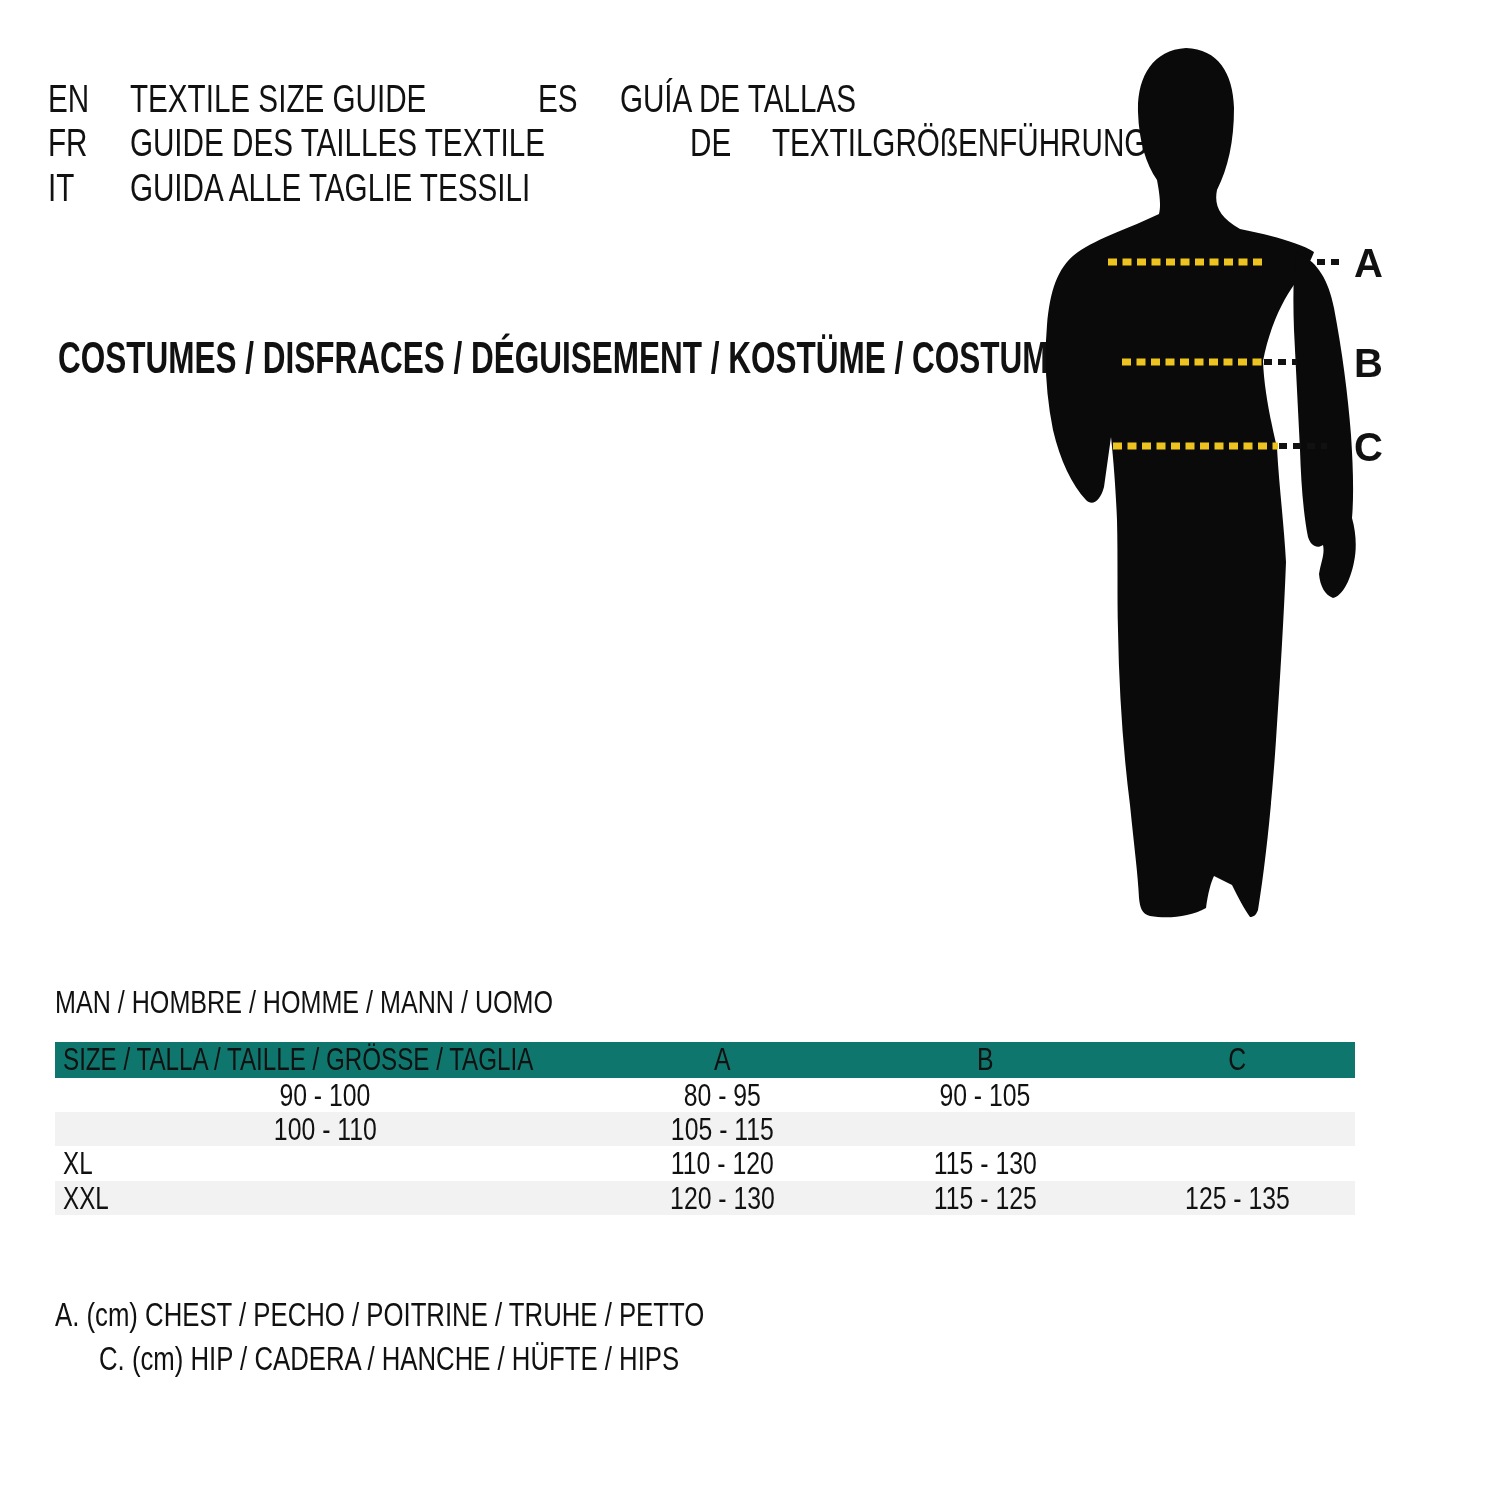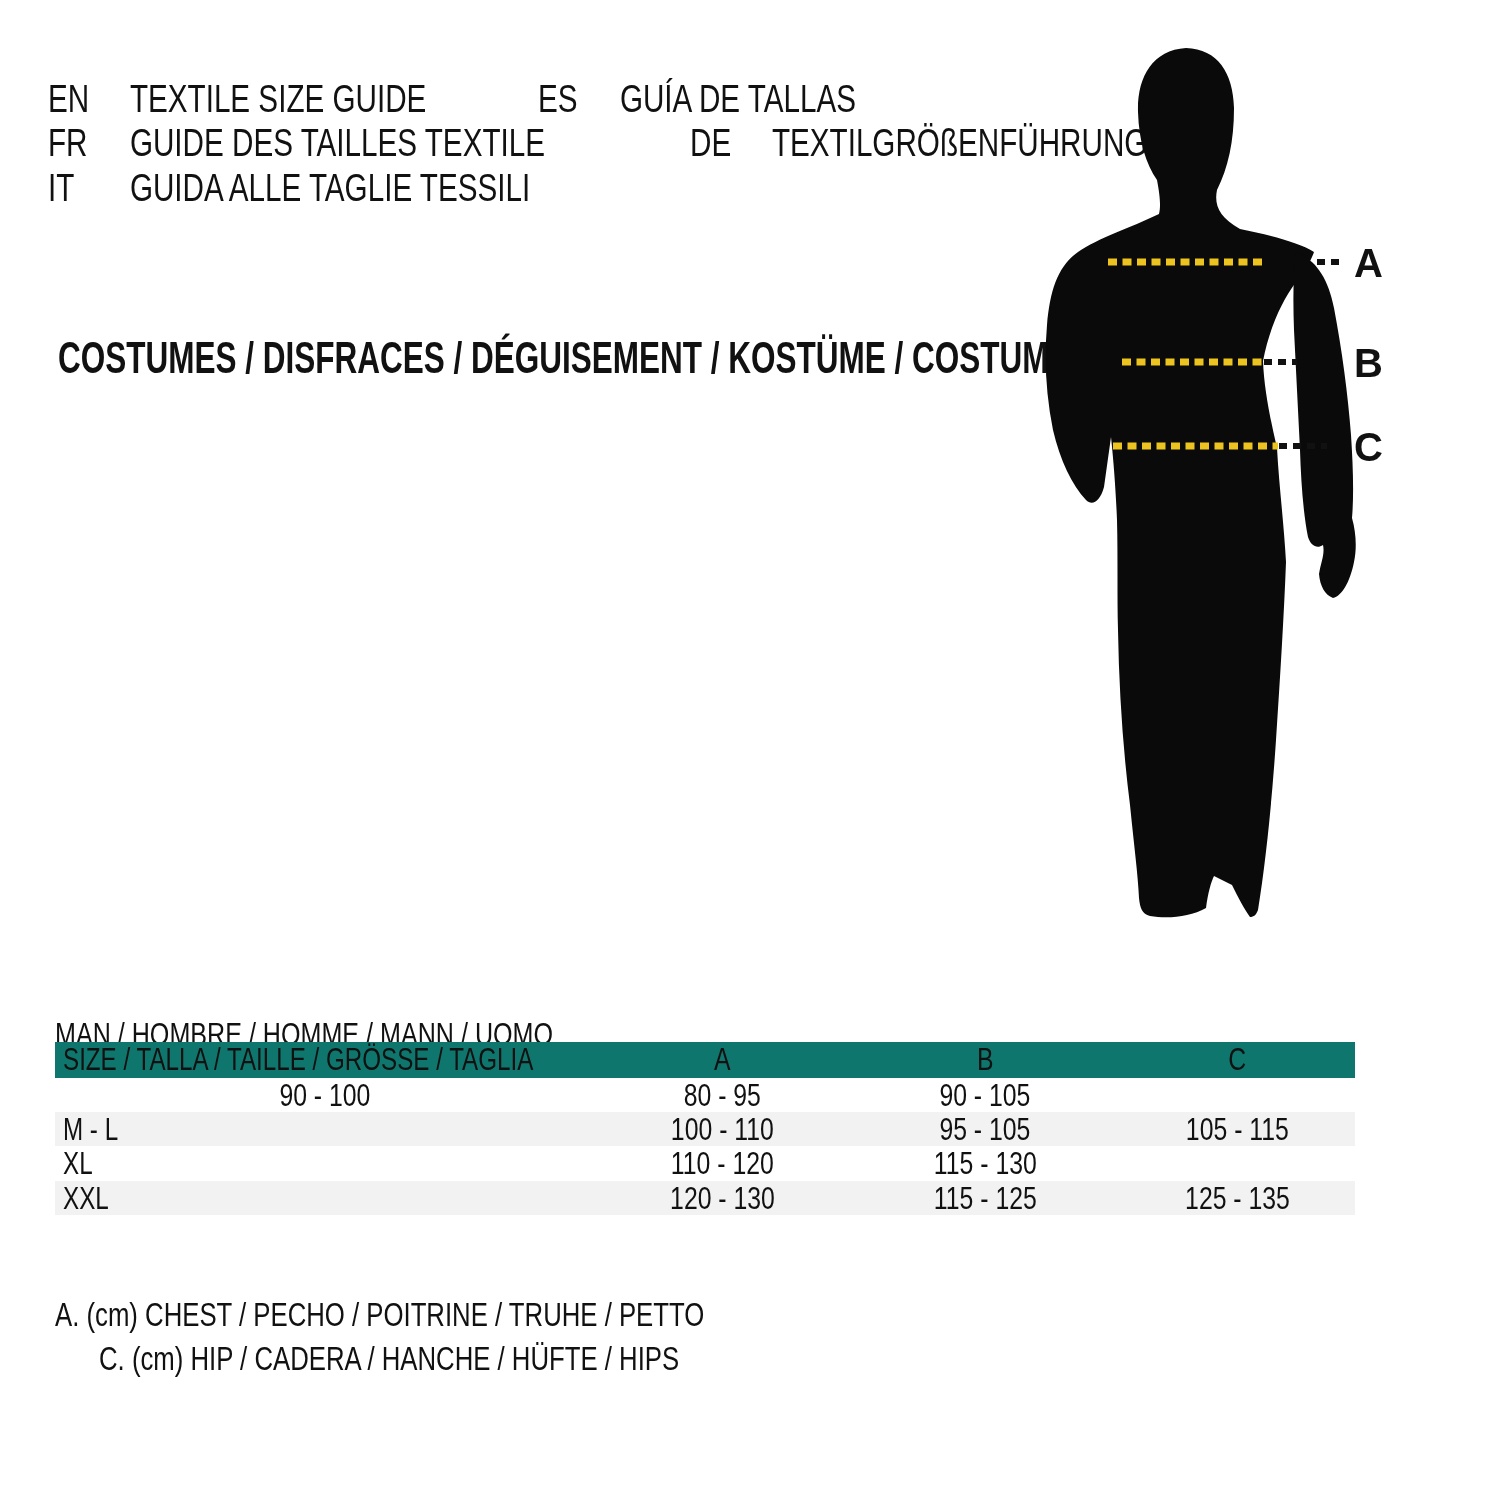--- a/index.html
+++ b/index.html
@@ -18,21 +18,21 @@
   
   .category{position:absolute;left:58px;top:333px;height:50px;line-height:50px;
     font-size:45px;font-weight:bold;white-space:nowrap;}
   .category .cond{transform:scaleX(0.70);}
 
   
   .figure-wrap{position:absolute;left:1020px;top:40px;width:480px;height:900px;}
   .marker-label{font-family:"Liberation Sans",sans-serif;font-weight:bold;font-size:40px;fill:#111;}
 
   
-  .section-title{position:absolute;left:55px;top:985px;height:36px;line-height:36px;font-size:31px;white-space:nowrap;margin-top:32px;}
+  .section-title{position:absolute;left:55px;top:985px;height:36px;line-height:36px;font-size:31px;white-space:nowrap;}
   .section-title .cond{transform:scaleX(0.81);}
 
   
   .size-table{position:absolute;left:55px;top:1042px;width:1300px;padding-right:82px;font-size:31px;}
   .t-row{display:grid;grid-template-columns:540px 255px 270px 235px;align-items:center;height:34.2px;}
   .t-row.t-head{height:36px;background:#0f766e;}
   .t-row.stripe{background:#F2F2F2;}
   .t-head{font-size:31px;}
   .c-size{text-align:left;padding-left:8px;white-space:nowrap;}
   .c-num{text-align:center;white-space:nowrap;}
@@ -139,23 +139,21 @@
       <div class="c-num"><span class="cond-c">A</span></div>
       <div class="c-num"><span class="cond-c">B</span></div>
       <div class="c-num"><span class="cond-c">C</span></div>
     </div>
     <div class="t-row">
       <div class="c-num"><span class="cond-c">90 - 100</span></div>
       <div class="c-num"><span class="cond-c">80 - 95</span></div>
       <div class="c-num"><span class="cond-c">90 - 105</span></div>
     </div>
     <div class="t-row stripe">
-      <div class="c-size"><span class="cond">M - L</span></div>
       <div class="c-num"><span class="cond-c">100 - 110</span></div>
-      <div class="c-num"><span class="cond-c">95 - 105</span></div>
       <div class="c-num"><span class="cond-c">105 - 115</span></div>
     </div>
     <div class="t-row">
       <div class="c-size"><span class="cond">XL</span></div>
       <div class="c-num"><span class="cond-c">110 - 120</span></div>
       <div class="c-num"><span class="cond-c">115 - 130</span></div>
     </div>
     <div class="t-row stripe">
       <div class="c-size"><span class="cond">XXL</span></div>
       <div class="c-num"><span class="cond-c">120 - 130</span></div>

